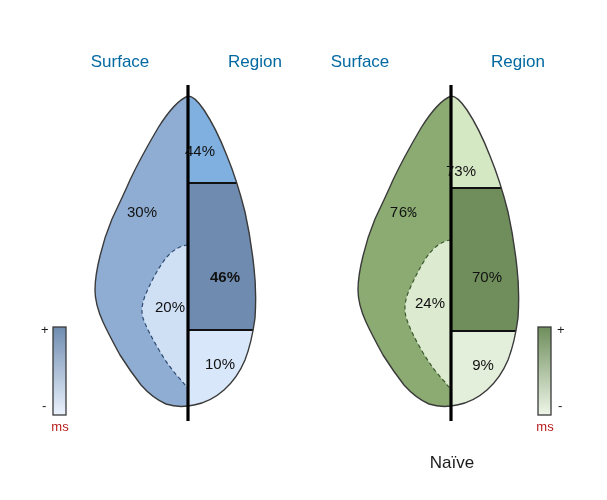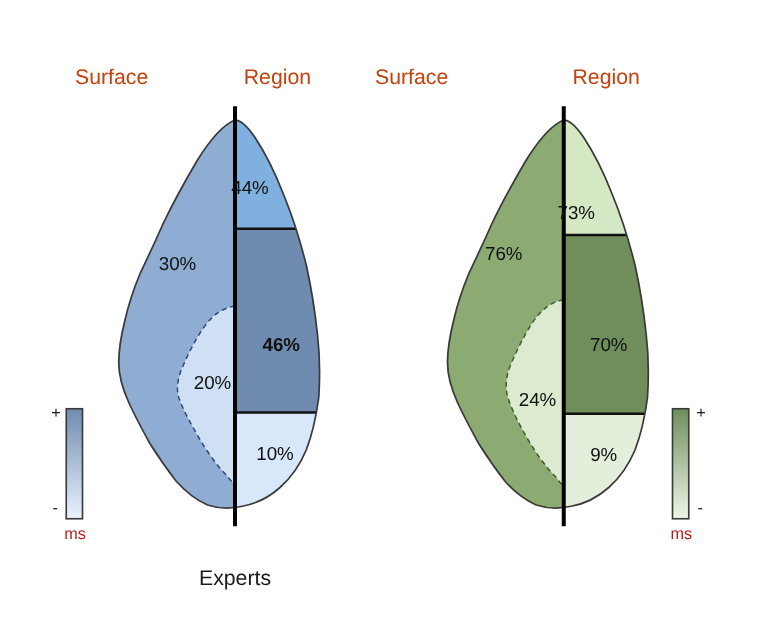--- a/index.html
+++ b/index.html
@@ -9,23 +9,23 @@
     font-family:"Liberation Sans", sans-serif;
     overflow:hidden;
     position:relative;
   }
   #figure{
     position:absolute;left:0;top:0;width:607px;height:500px;
   }
   .hdr{
     position:absolute;
     font-size:17px;
-    color:#c2410c;
-    white-space:nowrap;
-    text-align:left;
+    color:#0369a1;
+    white-space:nowrap;
+    text-align:center;
   }
   .panel-caption{
     position:absolute;
     font-size:17px;
     color:#1a1a1a;
     white-space:nowrap;
     text-align:center;
   }
   .cb-label{
     position:absolute;
@@ -216,28 +216,28 @@
   <div class="pct" style="left:176px;top:142px;width:48px;">44%</div>
   <div class="pct" style="left:118px;top:203px;width:48px;">30%</div>
   <div class="pct" style="left:201px;top:268px;width:48px;font-weight:bold;">46%</div>
   <div class="pct" style="left:146px;top:298px;width:48px;">20%</div>
   <div class="pct" style="left:196px;top:355px;width:48px;">10%</div>
 
   <div class="hdr" style="left:300px;top:52px;width:120px;">Surface</div>
   <div class="hdr" style="left:458px;top:52px;width:120px;">Region</div>
 
   <div class="pct" style="left:437px;top:162px;width:48px;">73%</div>
-  <div class="pct" style="left:379px;top:195px;width:48px;">76%</div>
+  <div class="pct" style="left:379px;top:205px;width:48px;font-family:Liberation Mono, monospace;">76%</div>
   <div class="pct" style="left:463px;top:268px;width:48px;text-align:center;">70%</div>
-  <div class="pct" style="left:406px;top:312px;width:48px;">24%</div>
+  <div class="pct" style="left:406px;top:294px;width:48px;">24%</div>
   <div class="pct" style="left:459px;top:356px;width:48px;">9%</div>
 
   <div class="cb-label" style="left:41px;top:322px;">+</div>
   <div class="cb-label" style="left:42px;top:398px;">-</div>
   <div class="cb-unit" style="left:38px;top:419px;width:44px;">ms</div>
 
   <div class="cb-label" style="left:557px;top:322px;">+</div>
   <div class="cb-label" style="left:558px;top:398px;">-</div>
   <div class="cb-unit" style="left:523px;top:419px;width:44px;">ms</div>
 
-  <div class="panel-caption" style="left:128px;top:453px;width:120px;">Experts</div>
+  <div class="panel-caption" style="left:392px;top:453px;width:120px;">Naïve</div>
 
 </div>
 
 </body></html>

